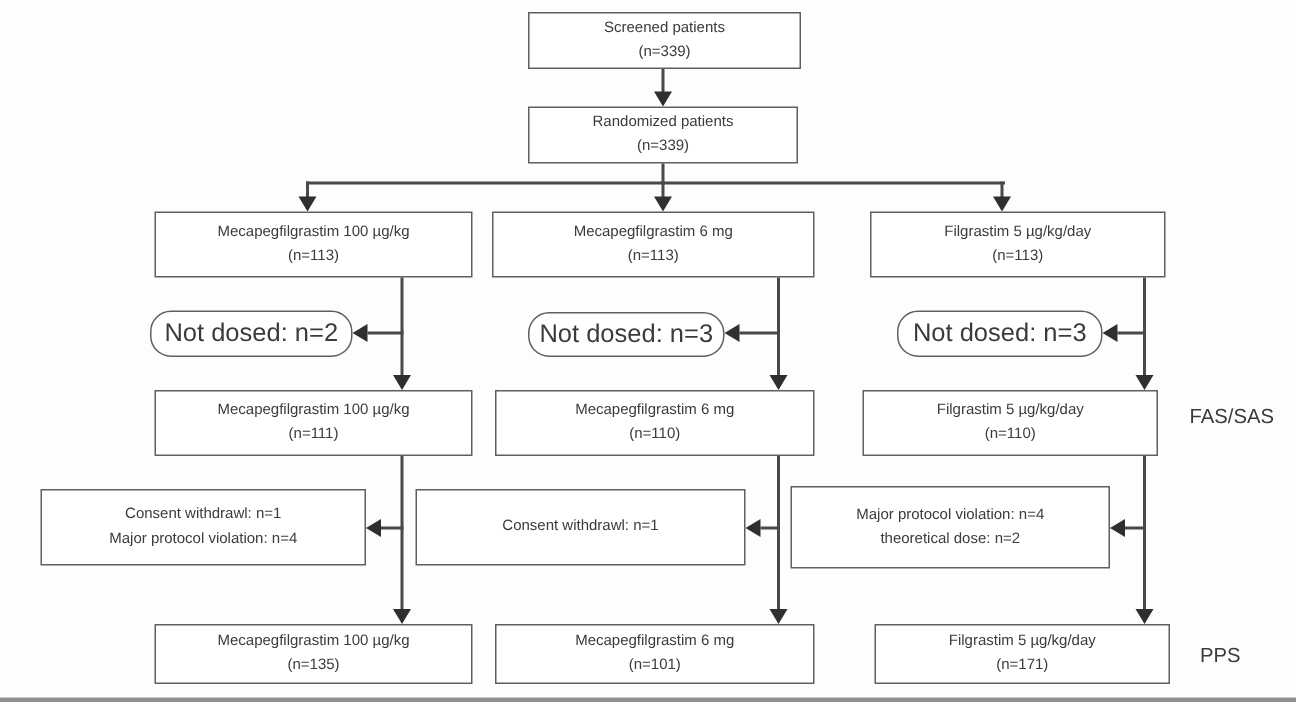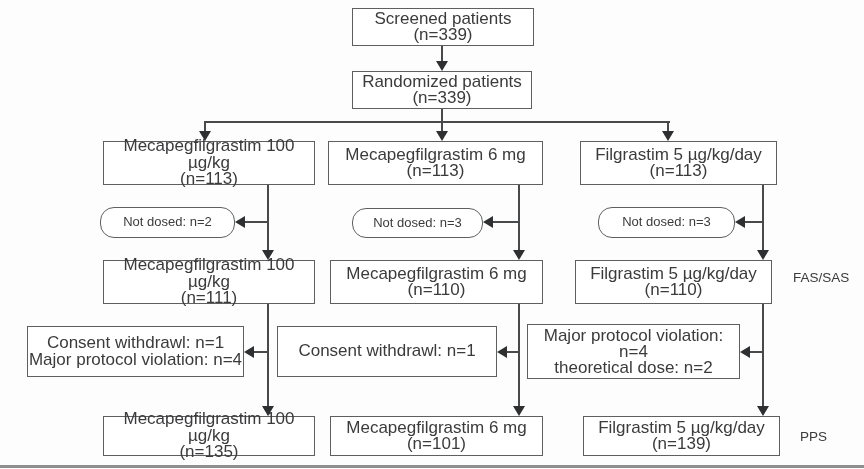--- a/index.html
+++ b/index.html
@@ -3,23 +3,23 @@
 <meta charset="utf-8">
 <style>
   html,body{margin:0;padding:0;background:#fdfdfd;}
   .stage{
     position:relative;width:864px;height:469px;background:#fdfdfd;overflow:hidden;
     font-family:"Liberation Sans","DejaVu Sans",sans-serif;color:#3b3b3d;
   }
   .box{
     position:absolute;box-sizing:border-box;border:1.5px solid #5e5f61;background:#ffffff;
     display:flex;flex-direction:column;align-items:center;justify-content:center;
-    text-align:center;font-size:17px;line-height:16.5px;
+    text-align:center;font-size:10px;line-height:16.5px;
   }
-  .box.small{font-size:13px;border-radius:14px;}
+  .box.small{font-size:17px;border-radius:14px;}
   .box.three{line-height:16px;}
   .vl{position:absolute;width:2px;background:#48494b;}
   .hl{position:absolute;height:2px;background:#48494b;}
   .ad{position:absolute;width:0;height:0;
       border-left:6px solid transparent;border-right:6px solid transparent;
       border-top:10px solid #2e2f31;}
   .al{position:absolute;width:0;height:0;
       border-top:6px solid transparent;border-bottom:6px solid transparent;
       border-right:10px solid #2e2f31;}
   .sidelabel{position:absolute;font-size:13.5px;color:#3b3b3d;}
@@ -134,19 +134,19 @@
   <div class="box" style="left:103px;top:416px;width:212px;height:40px">
     <div>Mecapegfilgrastim 100 µg/kg</div>
     <div>(n=135)</div>
   </div>
   <div class="box" style="left:330px;top:416px;width:213px;height:40px">
     <div>Mecapegfilgrastim 6 mg</div>
     <div>(n=101)</div>
   </div>
   <div class="box" style="left:583px;top:416px;width:197px;height:40px">
     <div>Filgrastim 5 µg/kg/day</div>
-    <div>(n=139)</div>
+    <div>(n=171)</div>
   </div>
   <div class="sidelabel" style="left:800px;top:429px">PPS</div>
 
   <div class="pagerule"></div>
 
 </div>
 
 </body></html>

